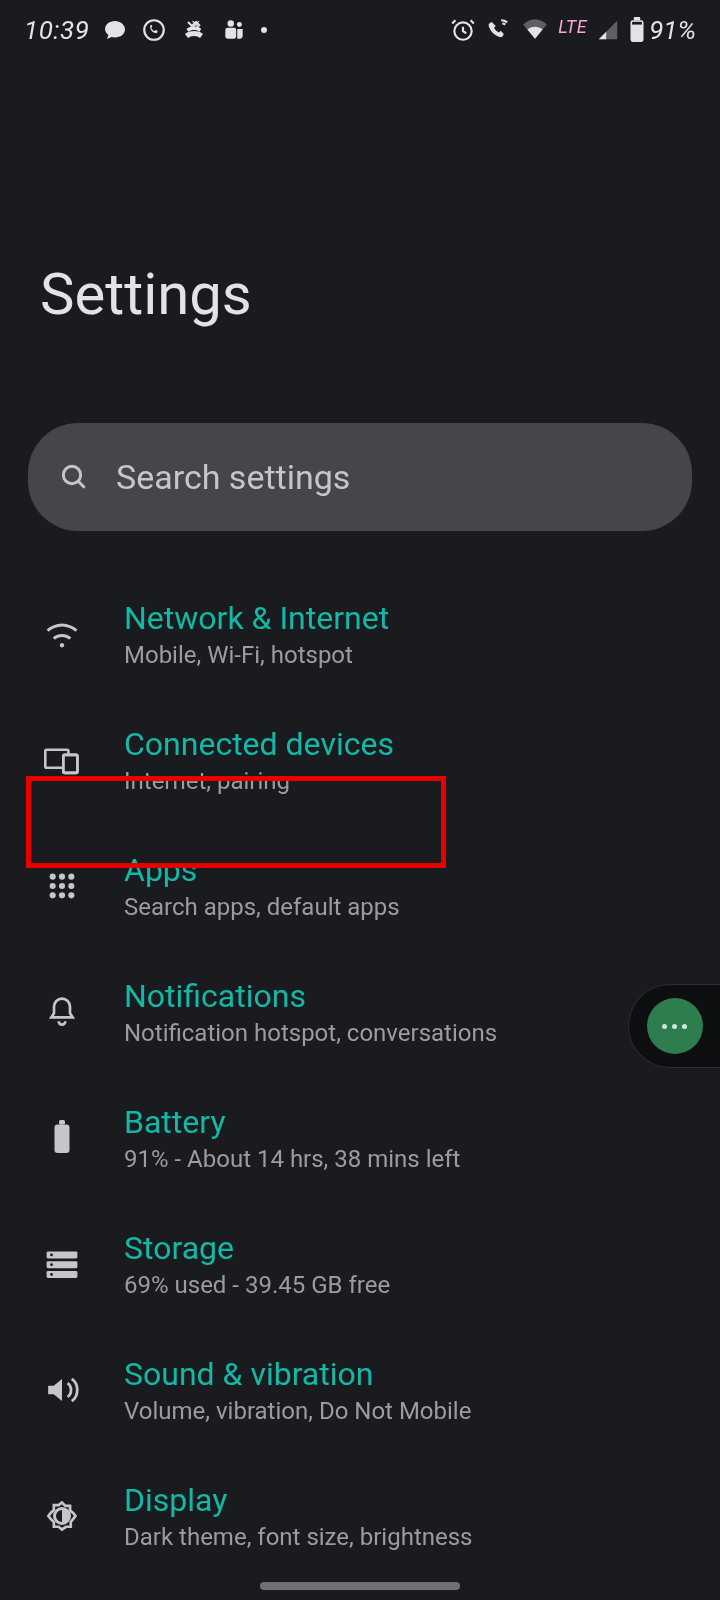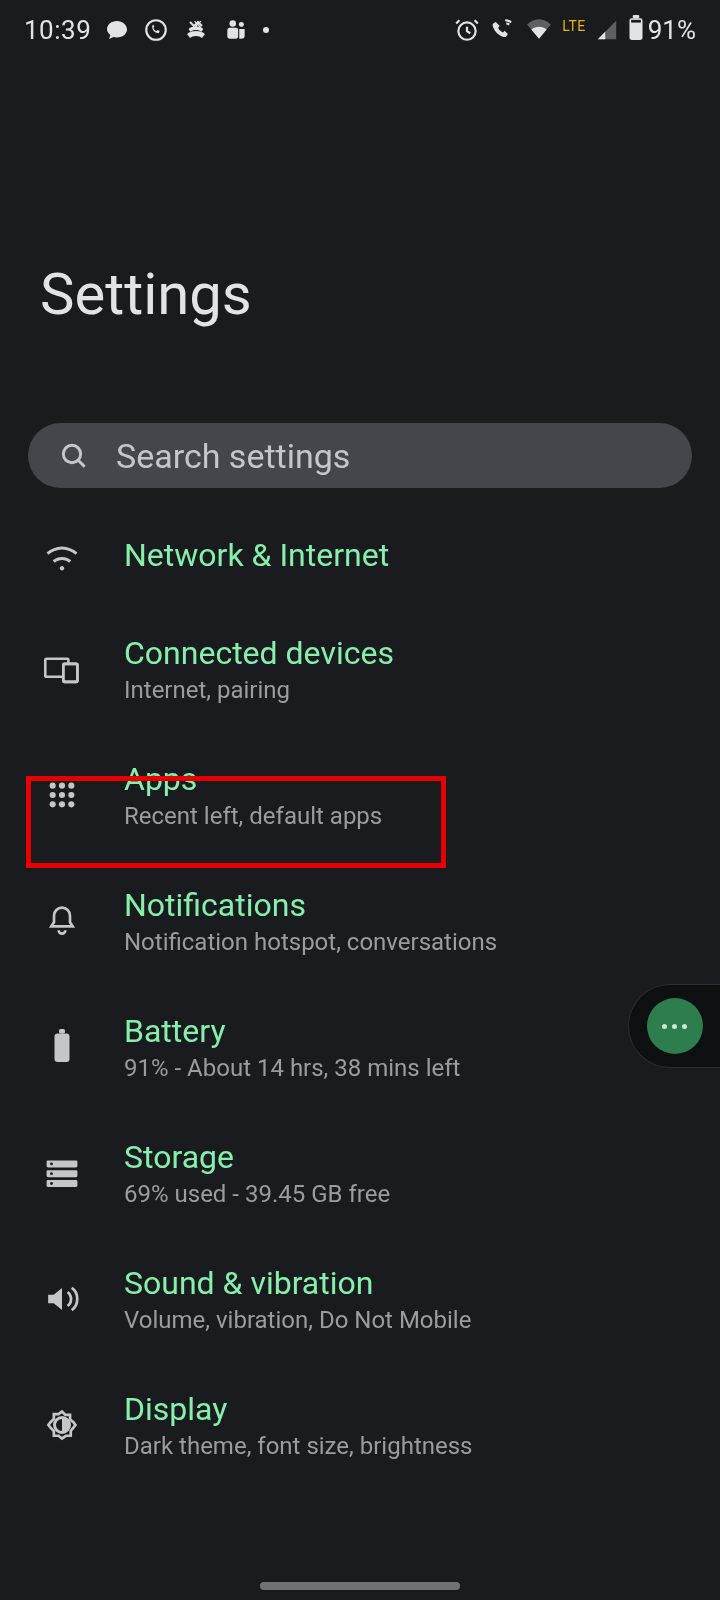--- a/index.html
+++ b/index.html
@@ -15,48 +15,49 @@
 
   
   .status-bar {
     display: flex;
     justify-content: space-between;
     align-items: center;
     height: 60px;
     padding: 0 24px;
     font-size: 26px;
     color: #e3e2e6;
+    font-style: italic;
   }
   .status-left, .status-right {
     display: flex;
     align-items: center;
     gap: 14px;
   }
   .status-right { gap: 10px; }
   .status-time { font-weight: 400; letter-spacing: 0.5px; }
   .status-icon { display:inline-flex; align-items:center; justify-content:center; }
   .status-icon svg { display:block; }
-  .lte { font-size: 14px; letter-spacing: 0.5px; color:#eab308; margin-top:-8px;}
-  .battery-wrap { display:flex; align-items:flex-start; gap:4px;}
+  .lte { font-size: 18px; letter-spacing: 0.5px; color:#f9a8d4; margin-top:-8px;}
+  .battery-wrap { display:flex; align-items:center; gap:4px;}
   .dot-more { width:6px; height:6px; background:#e3e2e6; border-radius:50%; }
 
   
   .page-title {
     font-size: 58px;
     font-weight: 400;
     padding: 200px 40px 95px 40px;
     color: #e3e2e6;
   }
 
   
   .search-bar {
-    margin: 0 28px 20px 28px;
+    margin: 0 28px 40px 28px;
     background: #44464c;
     border-radius: 50px;
-    height: 65px;
+    height: 108px;
     display: flex;
     align-items: center;
     padding: 0 30px;
     gap: 26px;
   }
   .search-bar .placeholder {
     font-size: 34px;
     color: #c5c6ca;
   }
 
@@ -71,21 +72,21 @@
   .item .icon-slot {
     width: 44px;
     display:flex;
     align-items:center;
     justify-content:center;
     color:#c5c6ca;
   }
   .item .texts { flex:1; }
   .item .title {
     font-size: 32px;
-    color: #86efac;
+    color: #14b8a6;
     font-weight: 400;
     margin-bottom: 4px;
   }
   .item .subtitle {
     font-size: 24px;
     color: #9a9ca1;
   }
 
   .highlight {
     position: absolute;
@@ -230,20 +231,21 @@
 
   <div class="item">
     <div class="icon-slot">
       <svg width="36" height="30" viewBox="0 0 24 20" fill="#c5c6ca">
           <path d="M12 18L2 6c2.7-2.5 6.2-4 10-4s7.3 1.5 10 4L12 18z" opacity="0.0"></path>
           <path d="M12 17c-.8 0-1.5-.7-1.5-1.5S11.2 14 12 14s1.5.7 1.5 1.5S12.8 17 12 17zm-4.8-5.2l-1.4-1.6C7.6 8.8 9.7 8 12 8s4.4.8 6.2 2.2l-1.4 1.6C15.4 10.7 13.8 10 12 10s-3.4.7-4.8 1.8zM3 6.5l-1.3-1.5C4.6 2.6 8.1 1 12 1s7.4 1.6 10.3 4l-1.3 1.5C18.5 4.4 15.4 3 12 3S5.5 4.4 3 6.5z" transform="translate(0,2)"></path>
         </svg>
     </div>
     <div class="texts">
       <div class="title">Network &amp; Internet</div>
+      <div class="subtitle">Mobile, Wi-Fi, hotspot</div>
     </div>
   </div>
 
   <div class="item">
     <div class="icon-slot">
       <svg width="36" height="30" viewBox="0 0 28 22" fill="none" stroke="#c5c6ca" stroke-width="2">
           <rect x="1" y="3" width="18" height="14" rx="1"></rect>
           <rect x="15" y="7" width="11" height="14" rx="1" fill="#1a1b1f"></rect>
           <rect x="15" y="7" width="11" height="14" rx="1"></rect>
         </svg>
@@ -263,21 +265,21 @@
         <circle cx="5" cy="12" r="2.3"></circle>
           <circle cx="12" cy="12" r="2.3"></circle>
           <circle cx="19" cy="12" r="2.3"></circle>
         <circle cx="5" cy="19" r="2.3"></circle>
           <circle cx="12" cy="19" r="2.3"></circle>
           <circle cx="19" cy="19" r="2.3"></circle>
       </svg>
     </div>
     <div class="texts">
       <div class="title">Apps</div>
-      <div class="subtitle">Recent left, default apps</div>
+      <div class="subtitle">Search apps, default apps</div>
     </div>
   </div>
 
   <div class="item">
     <div class="icon-slot">
       <svg width="32" height="36" viewBox="0 0 24 26" fill="none" stroke="#c5c6ca" stroke-width="2">
           <path d="M12 3a6 6 0 00-6 6v5l-2 3h16l-2-3V9a6 6 0 00-6-6zM9.5 20a2.5 2.5 0 005 0"></path>
         </svg>
     </div>
     <div class="texts">

